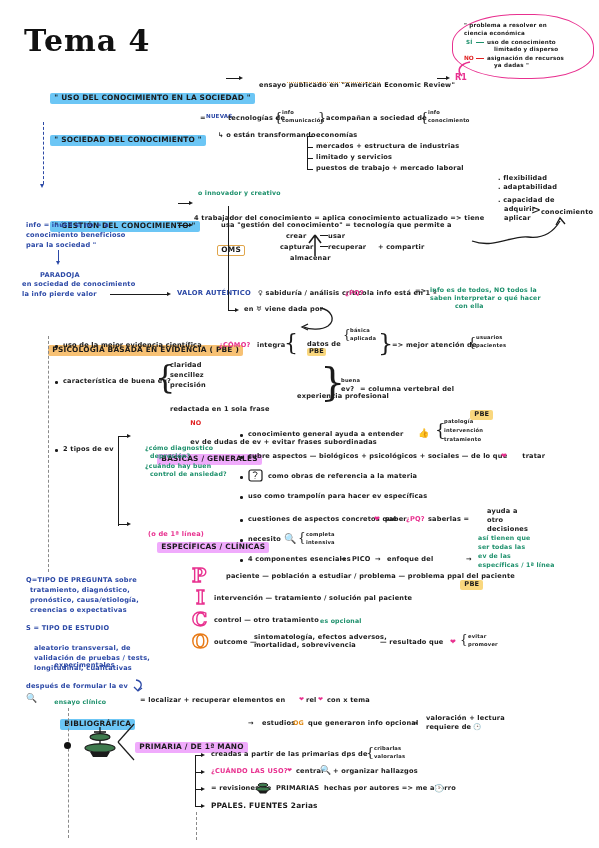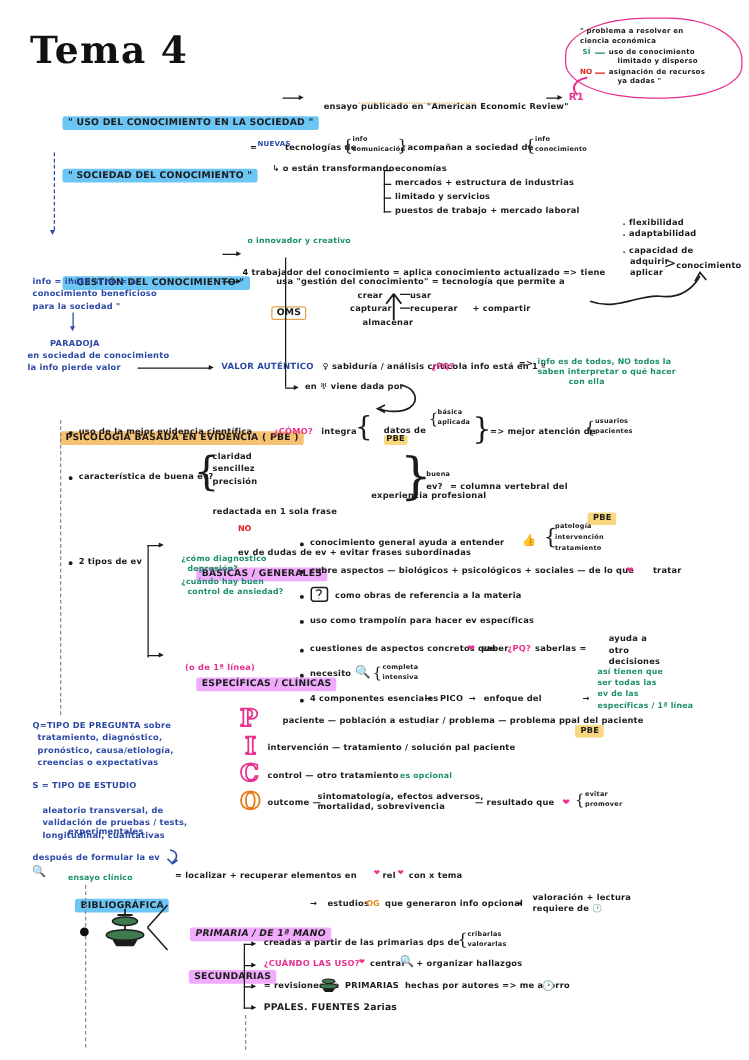--- a/index.html
+++ b/index.html
@@ -355,34 +355,31 @@
     <path d="M18,16 L18,21" stroke="#1b1b1b" stroke-width="1.4"></path>
     <ellipse cx="18" cy="24" rx="15" ry="4.2" fill="#3f7a4e" stroke="#1b1b1b" stroke-width="1.2"></ellipse>
     <path d="M8,28 L28,28 L25,33 L11,33 Z" fill="#1b1b1b"></path>
   </svg>
 
   <svg style="position:absolute;left:116px;top:718px;width:36px;height:50px;">
     <path d="M2,24 L18,6" stroke="#1b1b1b" stroke-width="1.2"></path>
     <path d="M2,24 L18,42" stroke="#1b1b1b" stroke-width="1.2"></path>
   </svg>
 
-  <div class="n" style="left:132px;top:717px;font-style:italic;">
+  <div class="n" style="left:115px;top:717px;">
     <span class="hl hl-pink blk8">PRIMARIA / DE 1ª MANO</span>
   </div>
   <div class="n blk" style="left:248px;top:720px;">→</div>
   <div class="n blk" style="left:262px;top:720px;">estudios</div>
   <div class="n orange" style="left:293px;top:720px;">OG</div>
   <div class="n blk" style="left:308px;top:720px;">que generaron info opcional</div>
   <div class="n blk" style="left:412px;top:720px;">→</div>
   <div class="n blk" style="left:426px;top:715px;">valoración + lectura</div>
   <div class="n blk" style="left:426px;top:724px;"><span>requiere de</span> 🕑</div>
 
-  <div class="n" style="left:131px;top:751px;">
-    <span class="hl hl-pink blk8">SECUNDARIAS</span>
-  </div>
   <div class="ln v" style="left:195px;top:755px;height:52px;"></div>
   <div class="ln h" style="left:195px;top:755px;width:7px;"></div>
   <div class="arrow" style="left:201px;top:752.5px;"></div>
   <div class="ln h" style="left:195px;top:772px;width:7px;"></div>
   <div class="arrow" style="left:201px;top:769.5px;"></div>
   <div class="ln h" style="left:195px;top:789px;width:7px;"></div>
   <div class="arrow" style="left:201px;top:786.5px;"></div>
   <div class="ln h" style="left:195px;top:806px;width:7px;"></div>
   <div class="arrow" style="left:201px;top:803.5px;"></div>
 

